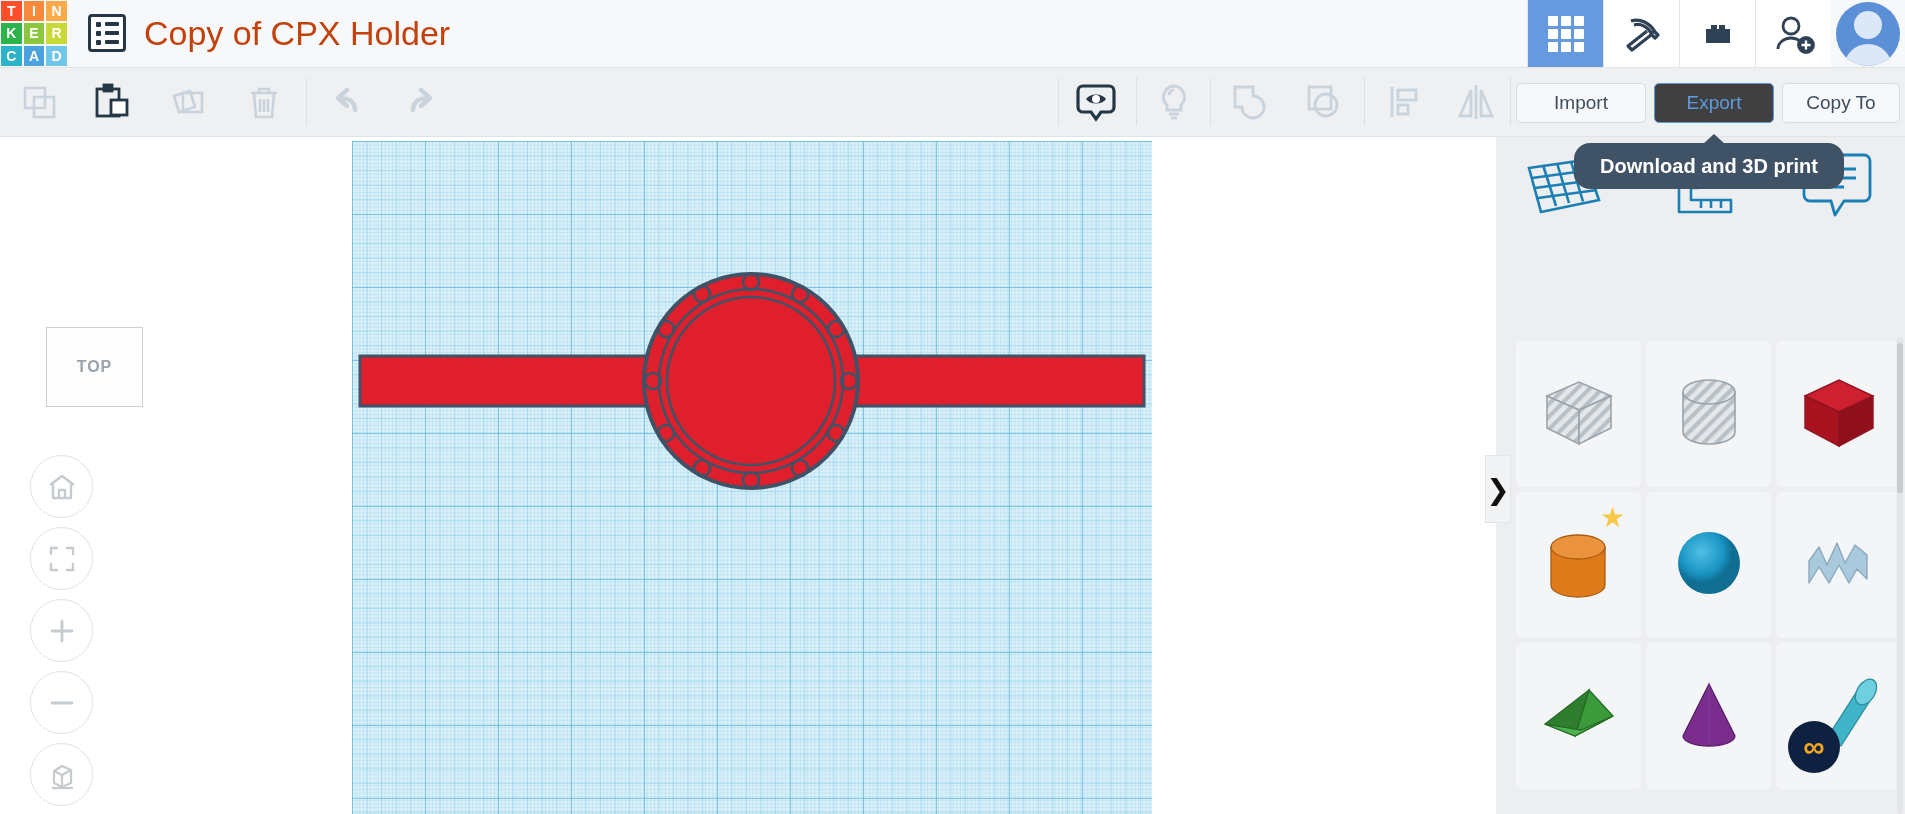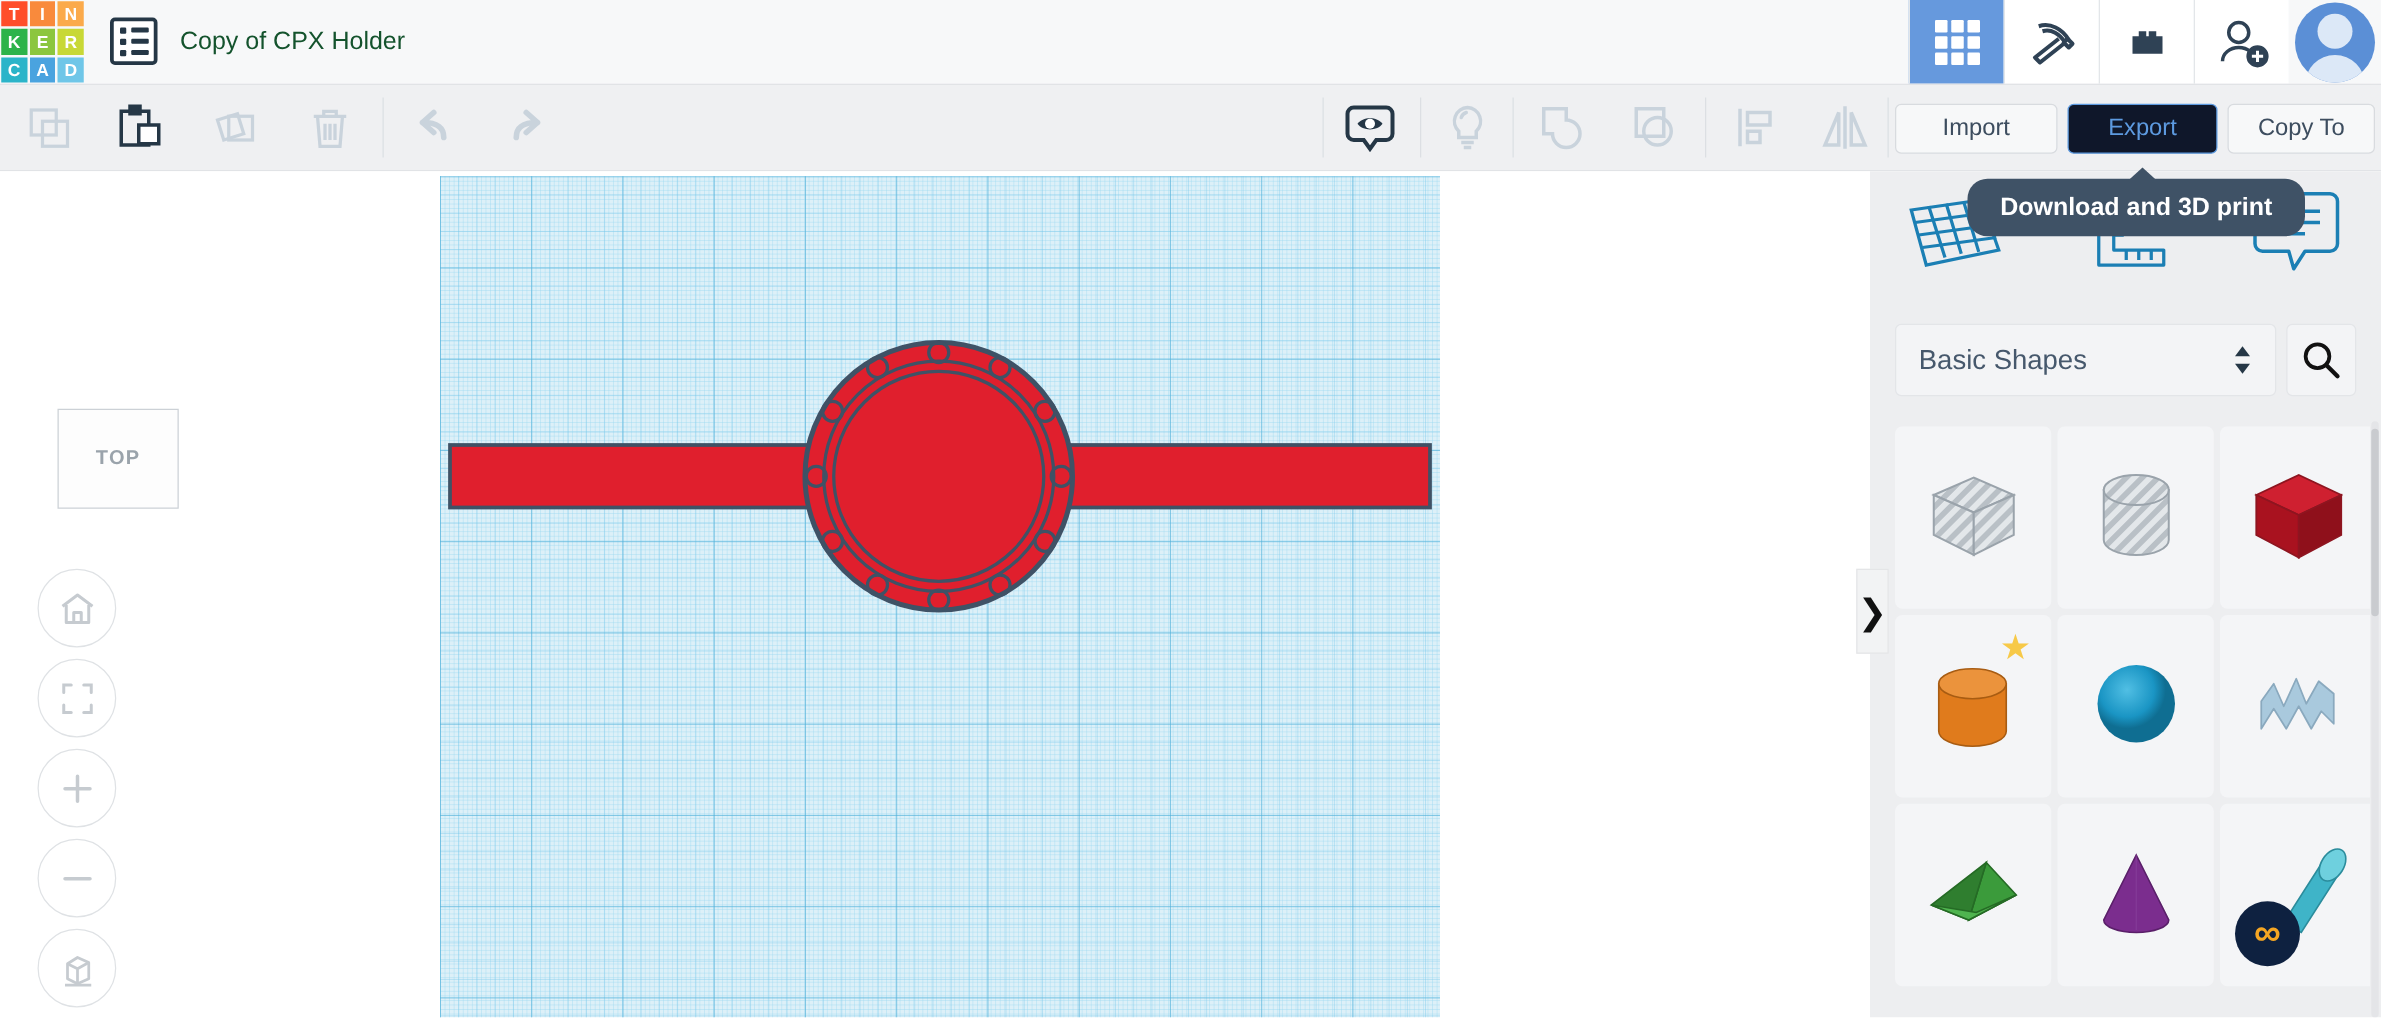--- a/index.html
+++ b/index.html
@@ -29,21 +29,21 @@
   .doc-icon{
     position:absolute;left:88px;top:14px;width:38px;height:38px;
     border:3px solid #253746;border-radius:4px;box-sizing:border-box;
     background:#fff;
   }
   .doc-icon i{display:block;position:absolute;background:#253746;}
   .doc-icon .dot{width:5px;height:5px;left:5px;border-radius:1px;}
   .doc-icon .ln{height:4px;left:14px;width:14px;border-radius:1px;}
   .doc-title{
     position:absolute;left:144px;top:0;height:67px;line-height:67px;
-    font-size:20px;color:#14532d;white-space:nowrap;
+    font-size:34px;color:#c2410c;white-space:nowrap;
   }
   .top-right{
     position:absolute;right:0;top:0;height:67px;display:flex;align-items:stretch;
   }
   .tr-btn{
     width:76px;height:67px;display:flex;align-items:center;justify-content:center;
     border-left:1px solid #e3e6e9;background:#fff;box-sizing:border-box;
   }
   .tr-btn.active{background:#6699dd;}
   .tr-btn.avatar-cell{border-left:none;width:74px;background:#f7f8f9;}
@@ -65,21 +65,21 @@
     position:absolute;top:0;height:68px;width:72px;
     display:flex;align-items:center;justify-content:center;
   }
   .tb-sep{position:absolute;top:10px;width:1px;height:48px;background:#dcdfe3;}
   .txt-btn{
     position:absolute;top:15px;height:40px;
     display:flex;align-items:center;justify-content:center;
     border:1px solid #d8dbdf;border-radius:5px;background:#f7f8f9;
     font-size:19px;color:#3d4d5f;box-sizing:border-box;
   }
-  .txt-btn.hl{border-color:#5d9ae0;color:#5d9ae0;background:#0f172a;}
+  .txt-btn.hl{border-color:#5d9ae0;color:#5d9ae0;background:#404040;}
 
   
   .canvas{
     position:absolute;left:0;top:137px;width:1905px;height:677px;background:#ffffff;
   }
   .workplane{
     position:absolute;left:352px;top:4px;width:800px;height:673px;
     background:
       linear-gradient(to right, rgba(80,175,215,.55) 1px, transparent 1px) 0 0/73px 73px,
       linear-gradient(to bottom, rgba(80,175,215,.55) 1px, transparent 1px) 0 0/73px 73px,
@@ -460,35 +460,20 @@
       <div>
         <svg width="82" height="72" viewBox="0 0 82 72">
           <g fill="none" stroke="#1b7fb4" stroke-width="2.8" stroke-linejoin="round">
             <path d="M14 6 h54 a6 6 0 0 1 6 6 v34 a6 6 0 0 1 -6 6 h-20 l-9 14 l-4 -14 h-21 a6 6 0 0 1 -6 -6 v-34 a6 6 0 0 1 6 -6 z"></path>
             <path d="M26 20 h34 M26 29 h34 M26 38 h22"></path>
           </g>
         </svg>
       </div>
     </div>
 
-    <div class="shapes-head">
-      <div class="shapes-select">
-        <span>Basic Shapes</span>
-        <svg width="16" height="26" viewBox="0 0 16 26">
-          <path d="M8 2 L14 10 H2 Z" fill="#253746"></path>
-            <path d="M8 24 L14 16 H2 Z" fill="#253746"></path>
-        </svg>
-      </div>
-      <div class="shapes-search">
-        <svg width="34" height="34" viewBox="0 0 34 34">
-          <circle cx="14" cy="14" r="9.5" fill="none" stroke="#111" stroke-width="3"></circle>
-          <path d="M21 21 L30 30" stroke="#111" stroke-width="3.4" stroke-linecap="round"></path>
-        </svg>
-      </div>
-    </div>
 
     <div class="shapes-grid" id="shapes-grid">
         <div class="shape-cell">
           <div><svg width="92" height="92" viewBox="0 0 92 92">
               <defs>
                 <pattern id="hs" width="9" height="9" patternTransform="rotate(45)" patternUnits="userSpaceOnUse">
                   <rect width="4.5" height="9" fill="#b9c0c6"></rect>
                   <rect x="4.5" width="4.5" height="9" fill="#e3e7ea"></rect>
                 </pattern>
               </defs>

